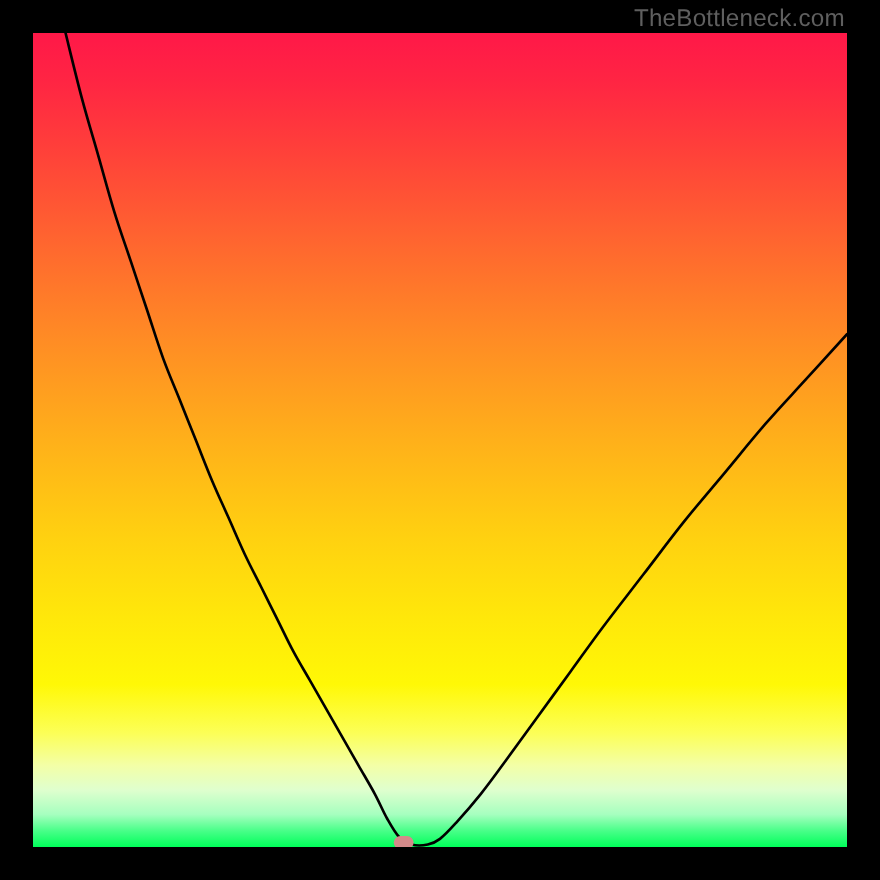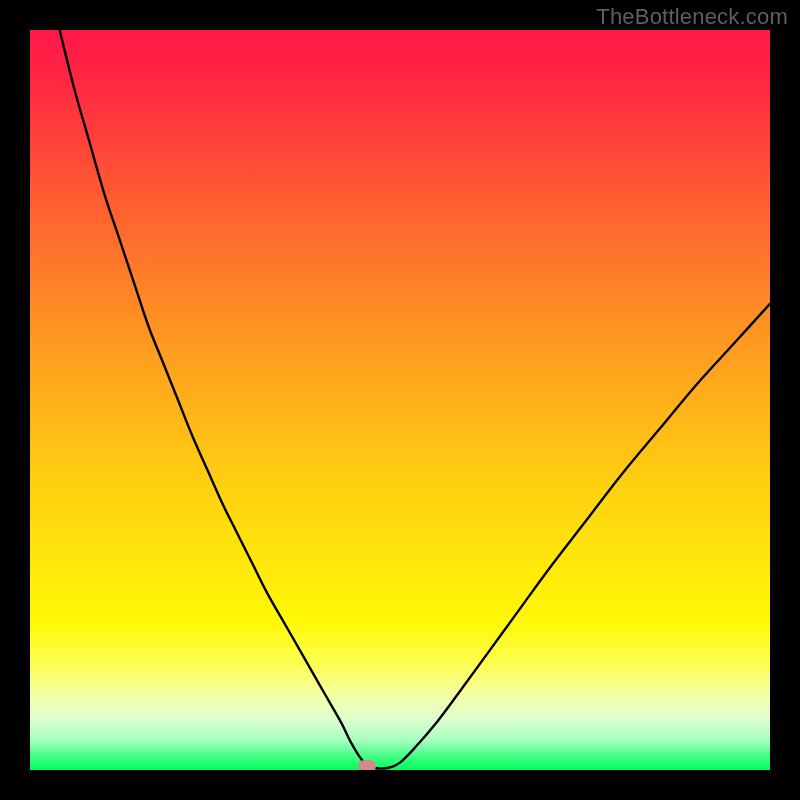--- a/index.html
+++ b/index.html
@@ -13,21 +13,21 @@
   }
   .frame {
     position: relative;
     width: 800px;
     height: 800px;
     background: #000000;
   }
   .watermark {
     position: absolute;
     top: 4px;
-    right: 12px;
+    right: 32px;
     color: #5f5f5f;
     font-size: 22px;
     font-weight: 500;
     letter-spacing: 0.2px;
     z-index: 5;
   }
   .plot-area {
     position: absolute;
     left: 30px;
     top: 30px;

